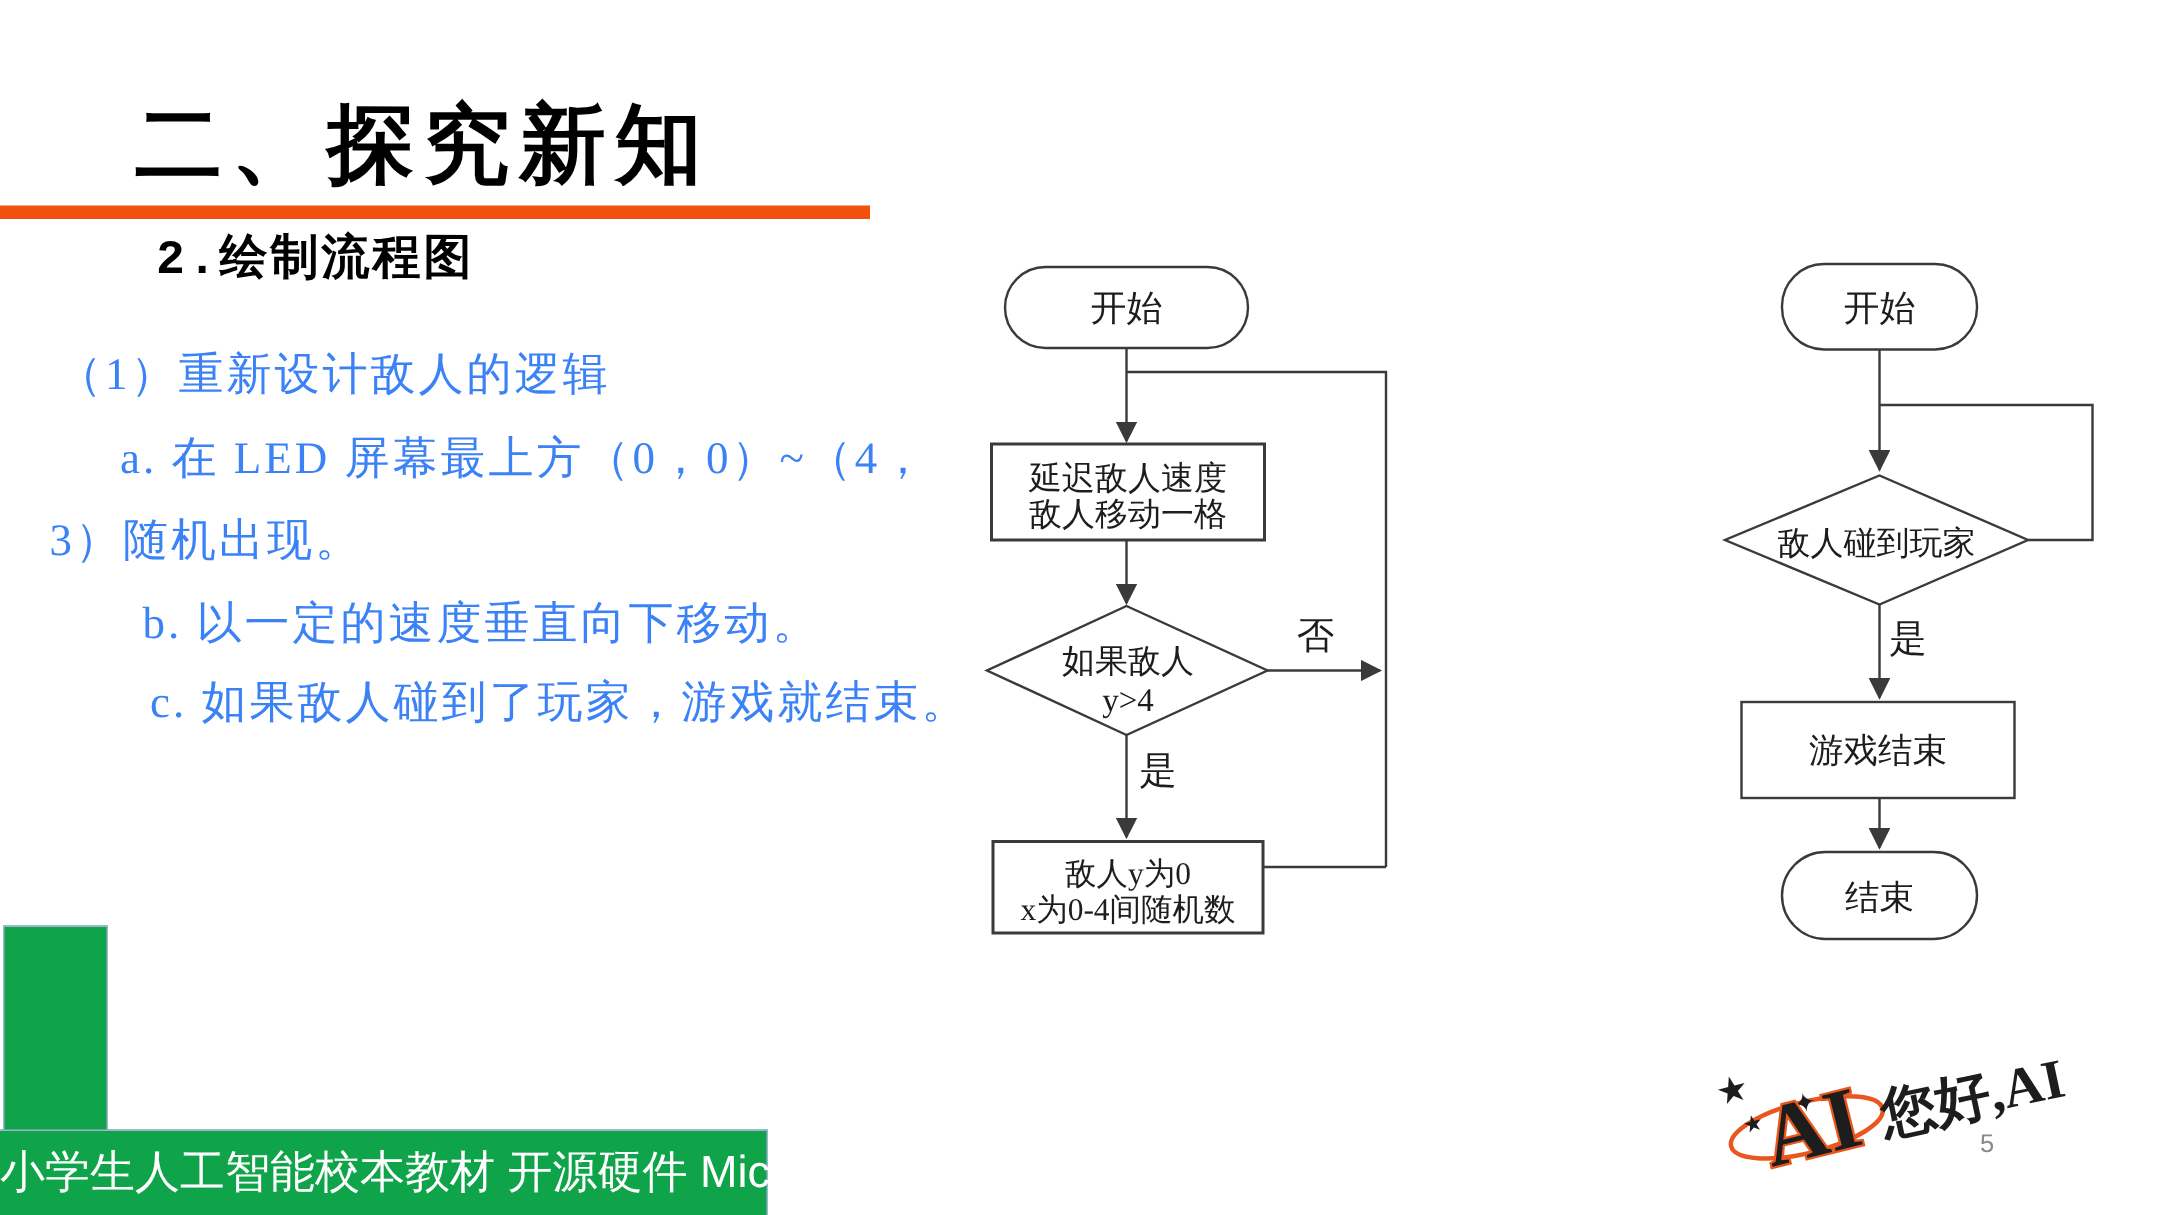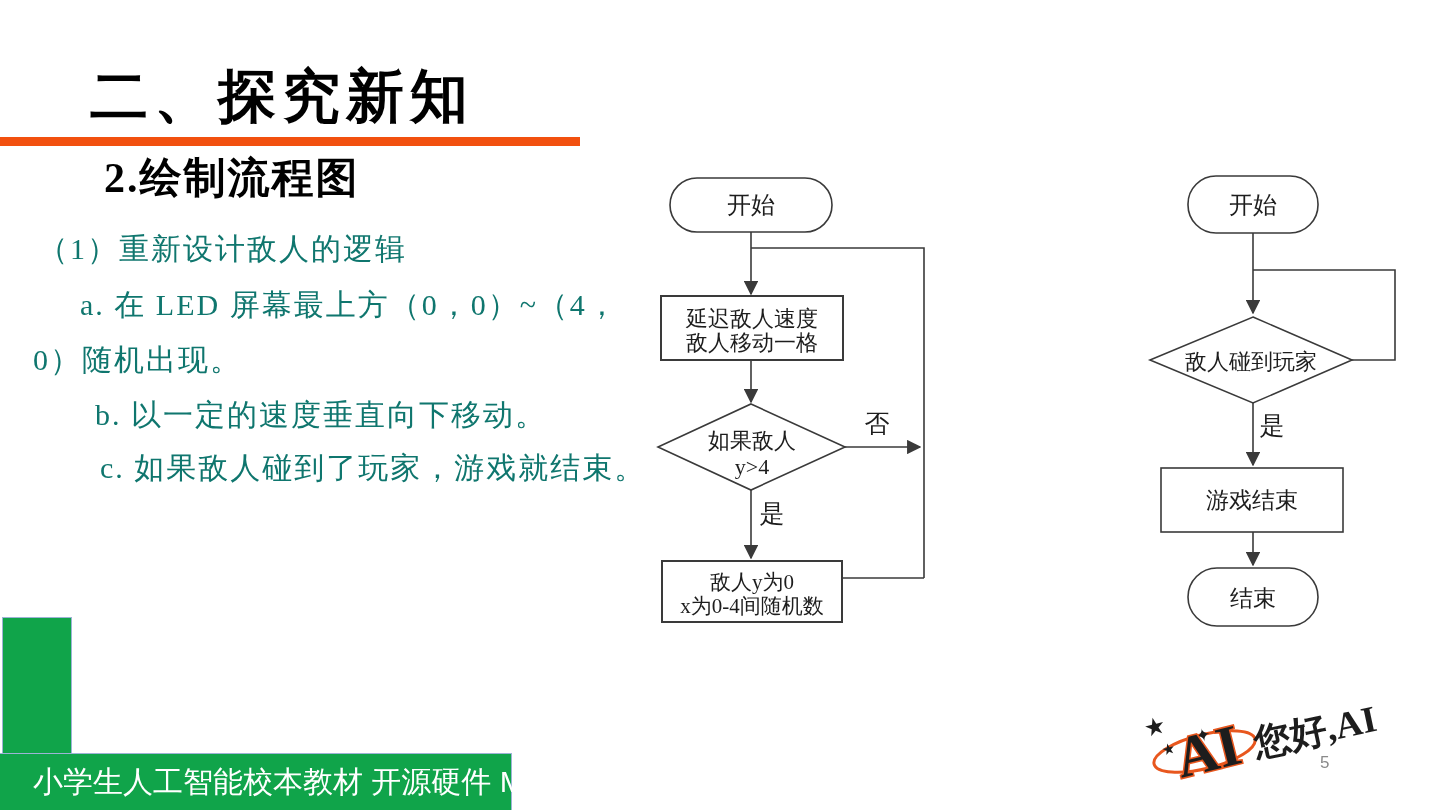--- a/index.html
+++ b/index.html
@@ -17,28 +17,28 @@
     font-family:"Liberation Serif",serif;
     font-size:58px;font-weight:bold;color:#000;
     letter-spacing:6px;white-space:nowrap;
   }
   .accent-rule{
     position:absolute;left:0;top:137px;width:580px;height:9px;
     background:#F2500F;
   }
   .subtitle{
     position:absolute;left:104px;top:150px;
-    font-family:Liberation Serif, serif;
-    font-size:42px;font-weight:bold;color:#000;
+    font-family:Liberation Mono, monospace;
+    font-size:32px;font-weight:bold;color:#000;
     letter-spacing:2px;white-space:nowrap;
   }
   .body-line{
     position:absolute;
     font-family:"Liberation Serif",serif;
-    font-size:30px;color:#0f766e;
+    font-size:30px;color:#3b82f6;
     letter-spacing:2px;white-space:nowrap;
   }
   .bl1{left:38px;top:229px;}
   .bl2{left:80px;top:285px;}
   .bl3{left:33px;top:340px;}
   .bl4{left:95px;top:395px;}
   .bl5{left:100px;top:448px;}
   svg.flowcharts{position:absolute;left:0;top:0;width:1440px;height:810px;}
   svg text{
     font-family:"Liberation Serif",serif;
@@ -48,21 +48,21 @@
     position:absolute;left:2px;top:617px;width:70px;height:193px;
     background:#10A44A;border:1px solid #9DB3D6;box-sizing:border-box;
   }
   .footer-bar{
     position:absolute;left:0;top:753px;width:512px;height:57px;
     background:#10A44A;
     border-top:1px solid #9DB3D6;border-right:1px solid #9DB3D6;
     box-sizing:border-box;
   }
   .footer-bar .footer-text{
-    display:block;padding-left:33px;line-height:55px;
+    display:block;line-height:55px;
     color:#ffffff;font-size:30px;white-space:nowrap;
     font-family:"Liberation Sans",sans-serif;
   }
   svg.ai-logo{position:absolute;left:1146px;top:683px;width:270px;height:122px;overflow:visible;}
   .page-number{
     position:absolute;left:1320px;top:753px;
     font-size:17px;color:#8a8a8a;
     font-family:"Liberation Sans",sans-serif;
   }
 </style>
@@ -70,21 +70,21 @@
 <body>
 
 <div class="slide">
 
   <div class="title">二、探究新知</div>
   <div class="accent-rule"></div>
   <div class="subtitle">2.绘制流程图</div>
 
   <div class="body-line bl1">（1）重新设计敌人的逻辑</div>
   <div class="body-line bl2">a. 在 LED 屏幕最上方（0，0）~（4，</div>
-  <div class="body-line bl3">0）随机出现。</div>
+  <div class="body-line bl3">3）随机出现。</div>
   <div class="body-line bl5">c. 如果敌人碰到了玩家，游戏就结束。</div>
   <div class="body-line bl4">b. 以一定的速度垂直向下移动。</div>
 
   <svg class="flowcharts" viewBox="0 0 1440 810">
     <defs>
       <marker id="arrow" viewBox="0 0 10 10" refX="9" refY="5" markerWidth="9" markerHeight="9" orient="auto-start-reverse">
         <path d="M0,0 L10,5 L0,10 z" fill="#3A3A3A"></path>
       </marker>
     </defs>
 

